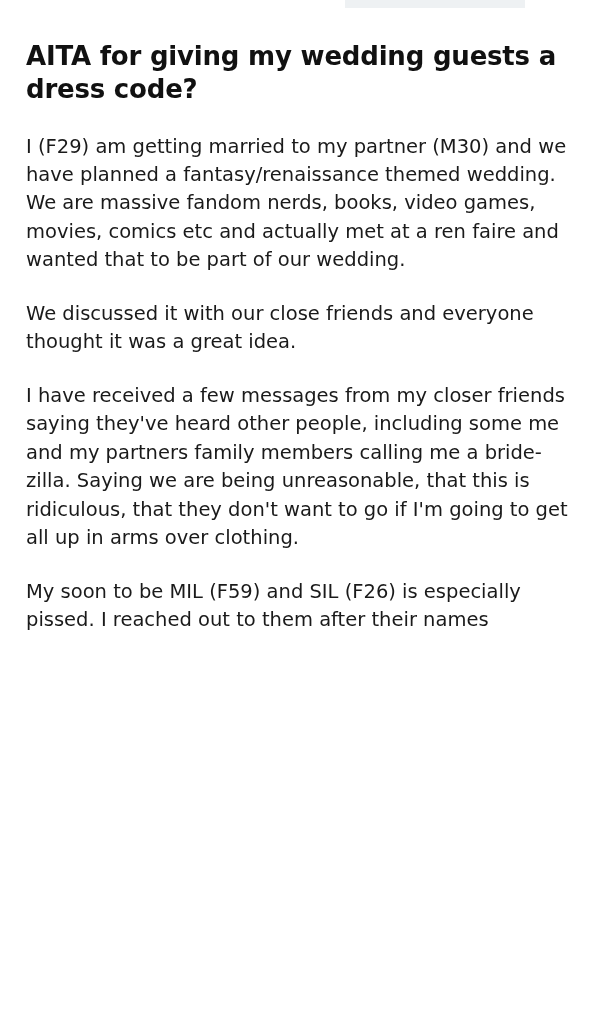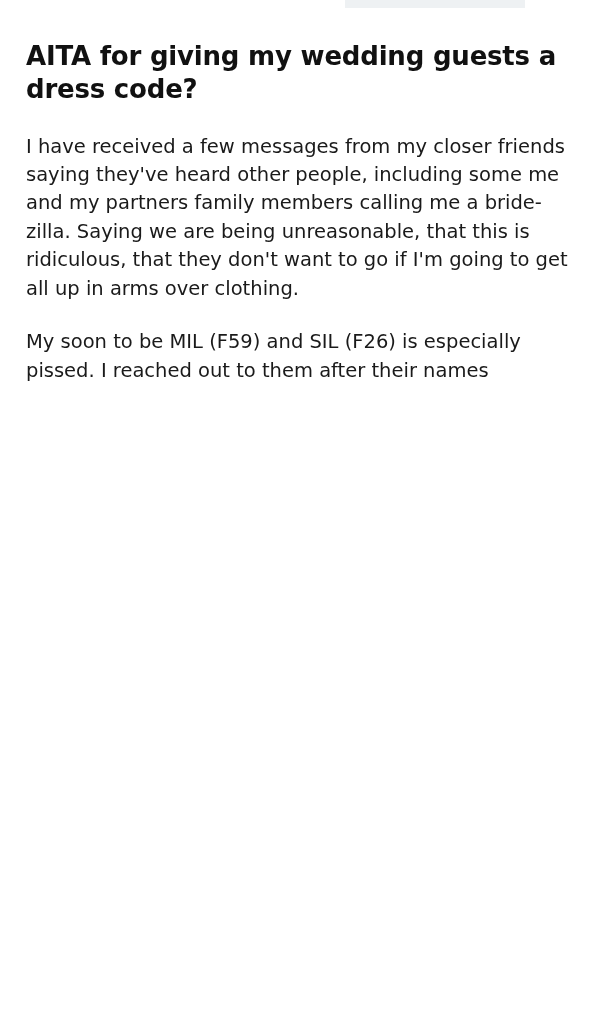--- a/index.html
+++ b/index.html
@@ -71,17 +71,19 @@
 
 <div class="page">
 
   <div class="top-strip">
     <div class="tint"></div>
   </div>
 
   <h1 class="post-title">AITA for giving my wedding guests a dress code?</h1>
 
   <div class="post-body clipped">
+    <p class="para">I (F29) am getting married to my partner (M30) and we have planned a fantasy/renaissance themed wedding. We are massive fandom nerds, books, video games, movies, comics etc and actually met at a ren faire and wanted that to be part of our wedding.</p>
+    <p class="para">We discussed it with our close friends and everyone thought it was a great idea.</p>
     <p class="para">I have received a few messages from my closer friends saying they've heard other people, including some me and my partners family members calling me a bride-zilla. Saying we are being unreasonable, that this is ridiculous, that they don't want to go if I'm going to get all up in arms over clothing.</p>
     <p class="para">My soon to be MIL (F59) and SIL (F26) is especially pissed. I reached out to them after their names</p>
   </div>
 
 </div>
 
 </body></html>

